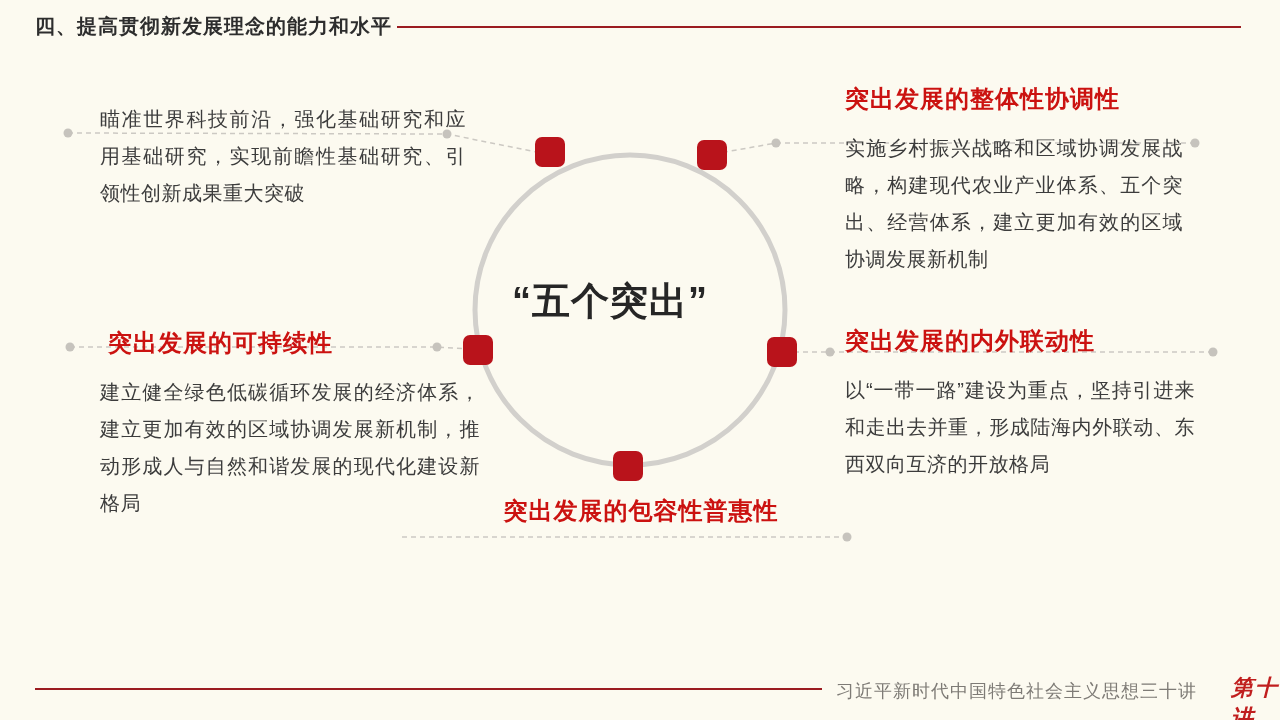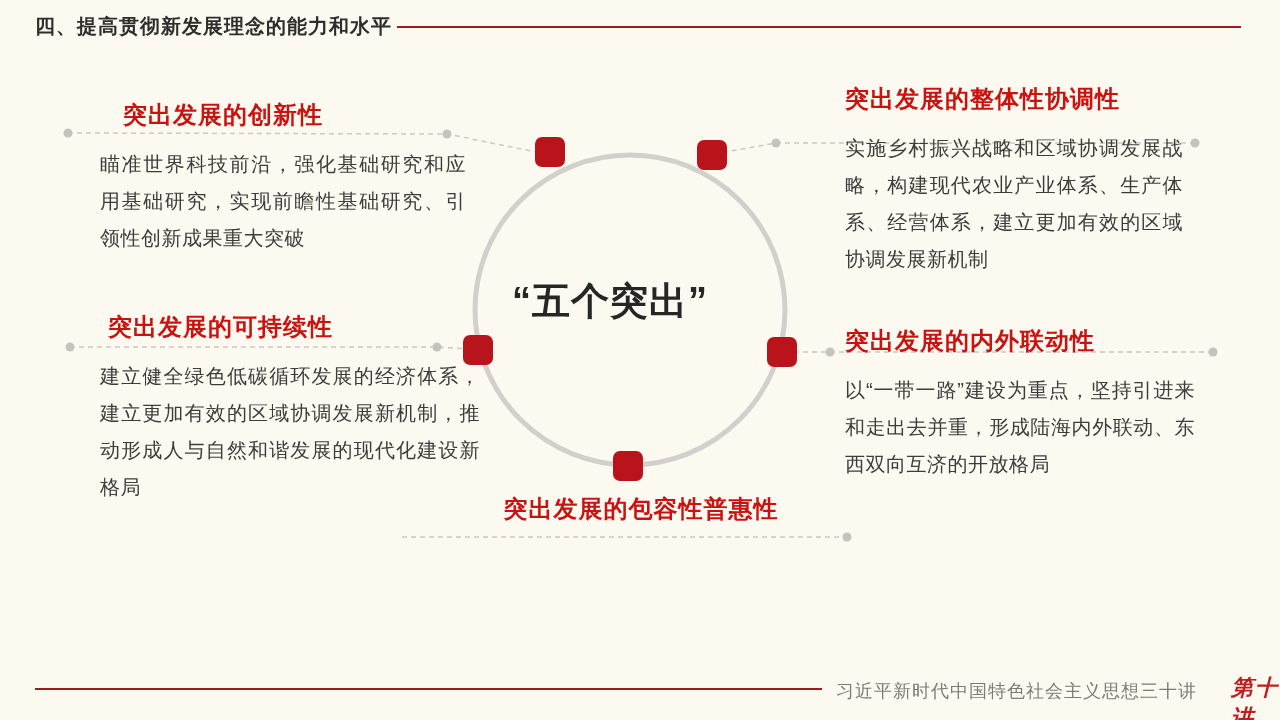--- a/index.html
+++ b/index.html
@@ -65,24 +65,24 @@
     font-size:20px;
     line-height:37px;
     color:var(--text-body);
     text-align:justify;
     letter-spacing:0.5px;
   }
   .block-innovation{left:100px;top:101px;width:366px;}
   .block-innovation h2{margin-left:23px;}
   .block-coordination{left:845px;top:85px;width:338px;}
   .block-sustainability{left:100px;top:313px;width:380px;}
-  .block-sustainability h2{margin-left:8px;}
+  .block-sustainability h2{margin-left:8px;margin-top:16px;}
   .block-internal-external{left:845px;top:300px;width:350px;margin-top:27px;}
   .block-inclusiveness{left:415px;top:497px;width:452px;}
-  .block-inclusiveness h2{text-align:center;margin-bottom:20px;font-family:Liberation Mono, monospace;}
+  .block-inclusiveness h2{text-align:center;margin-bottom:20px;}
   .block-inclusiveness p{width:438px;margin:0 auto;}
   
   .footer-rule{
     position:absolute;left:35px;top:688px;
     width:787px;height:2px;
     background:var(--line-red);
   }
   .footer-series{
     position:absolute;left:836px;top:679px;
     font-size:18px;color:var(--footer-gray);
@@ -129,27 +129,26 @@
     <rect x="535" y="137" width="30" height="30" rx="7" fill="var(--square-red)"></rect>
     <rect x="697" y="140" width="30" height="30" rx="7" fill="var(--square-red)"></rect>
     <rect x="463" y="335" width="30" height="30" rx="7" fill="var(--square-red)"></rect>
     <rect x="767" y="337" width="30" height="30" rx="7" fill="var(--square-red)"></rect>
     <rect x="613" y="451" width="30" height="30" rx="7" fill="var(--square-red)"></rect>
   </svg>
 
   <div class="center-label">“五个突出”</div>
 
   <div class="block block-innovation">
-    <h2>突出发展的创新性</h2>
     <p>瞄准世界科技前沿，强化基础研究和应用基础研究，实现前瞻性基础研究、引领性创新成果重大突破</p>
   </div>
 
   <div class="block block-coordination">
     <h2>突出发展的整体性协调性</h2>
-    <p>实施乡村振兴战略和区域协调发展战略，构建现代农业产业体系、生产体系、经营体系，建立更加有效的区域协调发展新机制</p>
+    <p>实施乡村振兴战略和区域协调发展战略，构建现代农业产业体系、五个突出、经营体系，建立更加有效的区域协调发展新机制</p>
   </div>
 
   <div class="block block-sustainability">
     <h2>突出发展的可持续性</h2>
     <p>建立健全绿色低碳循环发展的经济体系，建立更加有效的区域协调发展新机制，推动形成人与自然和谐发展的现代化建设新格局</p>
   </div>
 
   <div class="block block-internal-external">
     <h2>突出发展的内外联动性</h2>
     <p>以“一带一路”建设为重点，坚持引进来和走出去并重，形成陆海内外联动、东西双向互济的开放格局</p>

